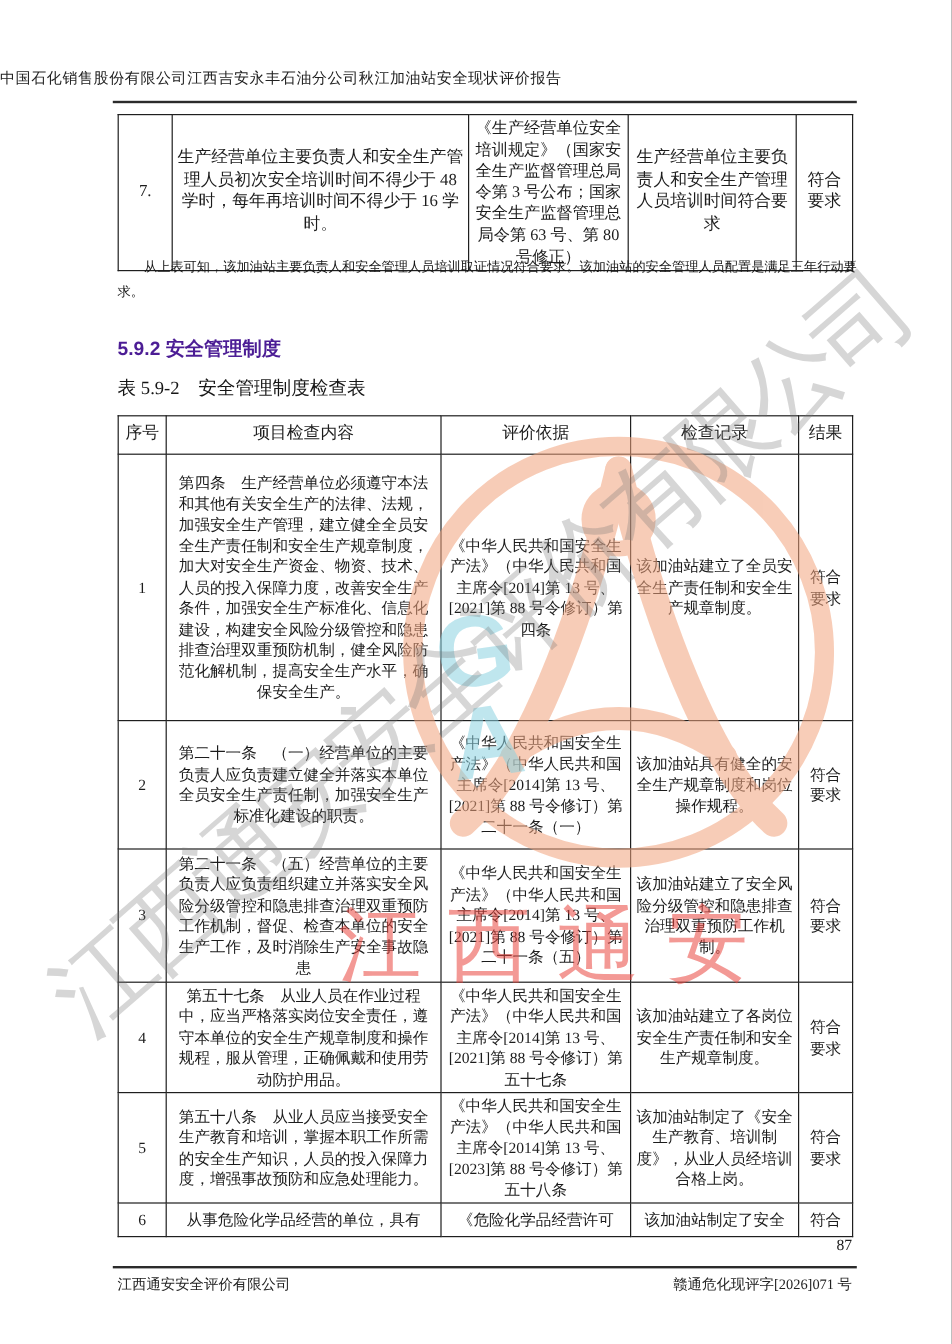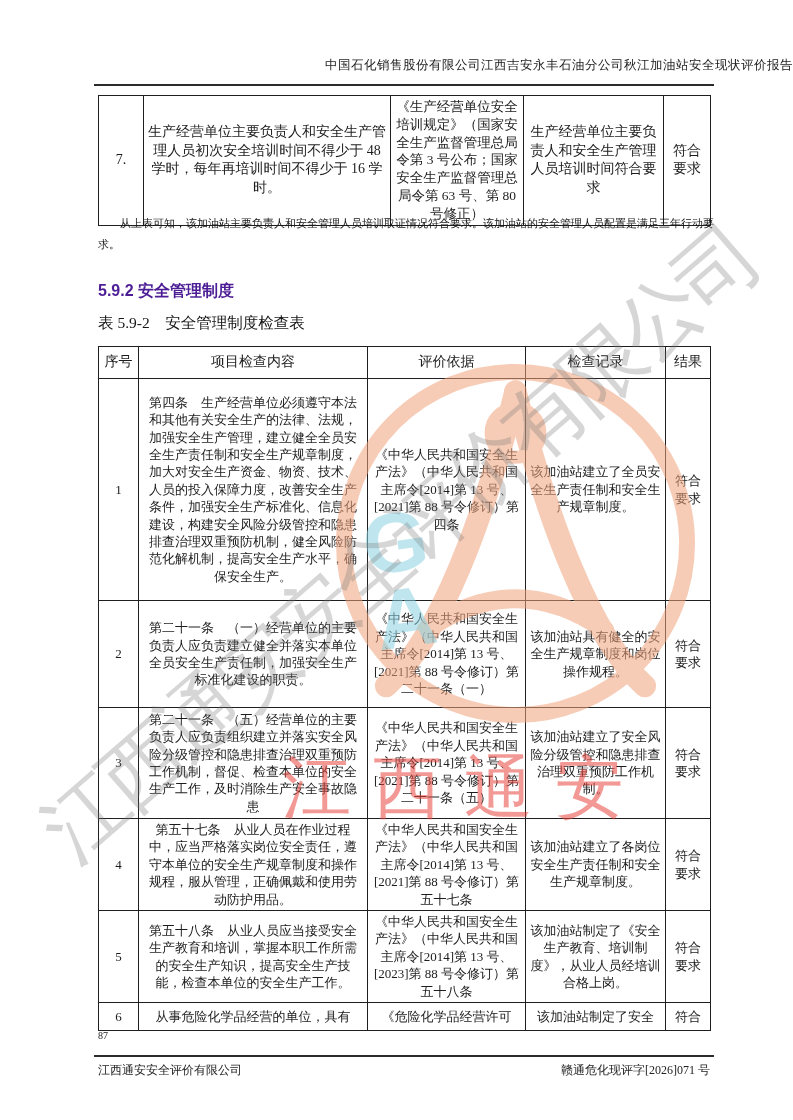--- a/index.html
+++ b/index.html
@@ -6,21 +6,21 @@
   .page{
     position:relative;
     width:793px;height:1120px;
     margin:0 auto;
     background:#ffffff;
     overflow:hidden;
     font-family:"Liberation Serif", serif;
     color:#1c1c1c;
   }
   
-  .doc-header{position:absolute;top:57px;left:0;width:100%;text-align:right;
+  .doc-header{position:absolute;top:57px;left:0;width:100%;text-align:left;
     font-size:12.5px;letter-spacing:0.5px;color:#222;}
   .header-rule{position:absolute;top:84px;left:94px;width:620px;height:2px;
     background:#2b2b2b;}
   
   table{border-collapse:collapse;table-layout:fixed;}
   td,th{border:1.5px solid #1f1f1f;vertical-align:middle;text-align:center;
     padding:2px 4px;font-weight:normal;overflow:hidden;}
   .tbl-prev{position:absolute;top:95px;left:98px;width:612px;font-size:14px;line-height:1.32;}
   .tbl-prev td.c-basis{font-size:13.5px;padding:2px 2px;margin-left:45px;}
   .tbl-prev td.c-result{padding:2px 6px;}
@@ -31,22 +31,22 @@
   
   .para{position:absolute;top:202px;left:98px;width:616px;
     font-size:11px;line-height:1.92;text-indent:2em;text-align:justify;
     color:#161616;}
   .sec-heading{position:absolute;top:281px;left:98px;
     font-family:Liberation Sans, sans-serif;font-weight:bold;
     font-size:16px;color:#4c1d95;}
   .tbl-caption{position:absolute;top:313px;left:98px;width:612px;text-align:left;
     font-size:15.5px;color:#161616;}
   
-  .footer-page{position:absolute;top:1030px;left:98px;width:612px;text-align:left;
-    font-size:10px;}
+  .footer-page{position:absolute;top:1030px;left:98px;width:612px;text-align:right;
+    font-size:13px;}
   .footer-rule{position:absolute;top:1055px;left:94px;width:620px;height:1.5px;background:#2b2b2b;}
   .footer-row{position:absolute;top:1062px;left:98px;width:612px;display:flex;
     justify-content:space-between;font-size:12px;color:#222;}
   
   .wm{position:absolute;pointer-events:none;}
   .wm-stamp{top:356px;left:328px;width:375px;height:375px;opacity:0.55;}
   .wm-logo{top:505px;left:368px;font-family:"Liberation Sans",sans-serif;
     font-weight:bold;font-size:84px;line-height:0.9;color:rgba(139,209,224,0.55);
     transform:rotate(-8deg);text-align:center;}
   .wm-diagonal{top:545px;left:400px;white-space:nowrap;
@@ -128,21 +128,21 @@
     </tr>
     <tr style="height:90px">
       <td>4</td>
       <td>第五十七条　从业人员在作业过程中，应当严格落实岗位安全责任，遵守本单位的安全生产规章制度和操作规程，服从管理，正确佩戴和使用劳动防护用品。</td>
       <td class="c-basis">《中华人民共和国安全生产法》（中华人民共和国主席令[2014]第 13 号、[2021]第 88 号令修订）第五十七条</td>
       <td>该加油站建立了各岗位安全生产责任制和安全生产规章制度。</td>
       <td class="c-result">符合要求</td>
     </tr>
     <tr style="height:80px">
       <td>5</td>
-      <td>第五十八条　从业人员应当接受安全生产教育和培训，掌握本职工作所需的安全生产知识，提高安全生产技能，检查本单位的安全生产工作。</td>
+      <td>第五十八条　从业人员应当接受安全生产教育和培训，掌握本职工作所需的安全生产知识，人员的投入保障力度，增强事故预防和应急处理能力。</td>
       <td class="c-basis">《中华人民共和国安全生产法》（中华人民共和国主席令[2014]第 13 号、[2023]第 88 号令修订）第五十八条</td>
       <td>该加油站制定了《安全生产教育、培训制度》，从业人员经培训合格上岗。</td>
       <td class="c-result">符合要求</td>
     </tr>
     <tr style="height:28px">
       <td>6</td>
       <td>从事危险化学品经营的单位，具有</td>
       <td class="c-basis">《危险化学品经营许可</td>
       <td>该加油站制定了安全</td>
       <td class="c-result">符合</td>

